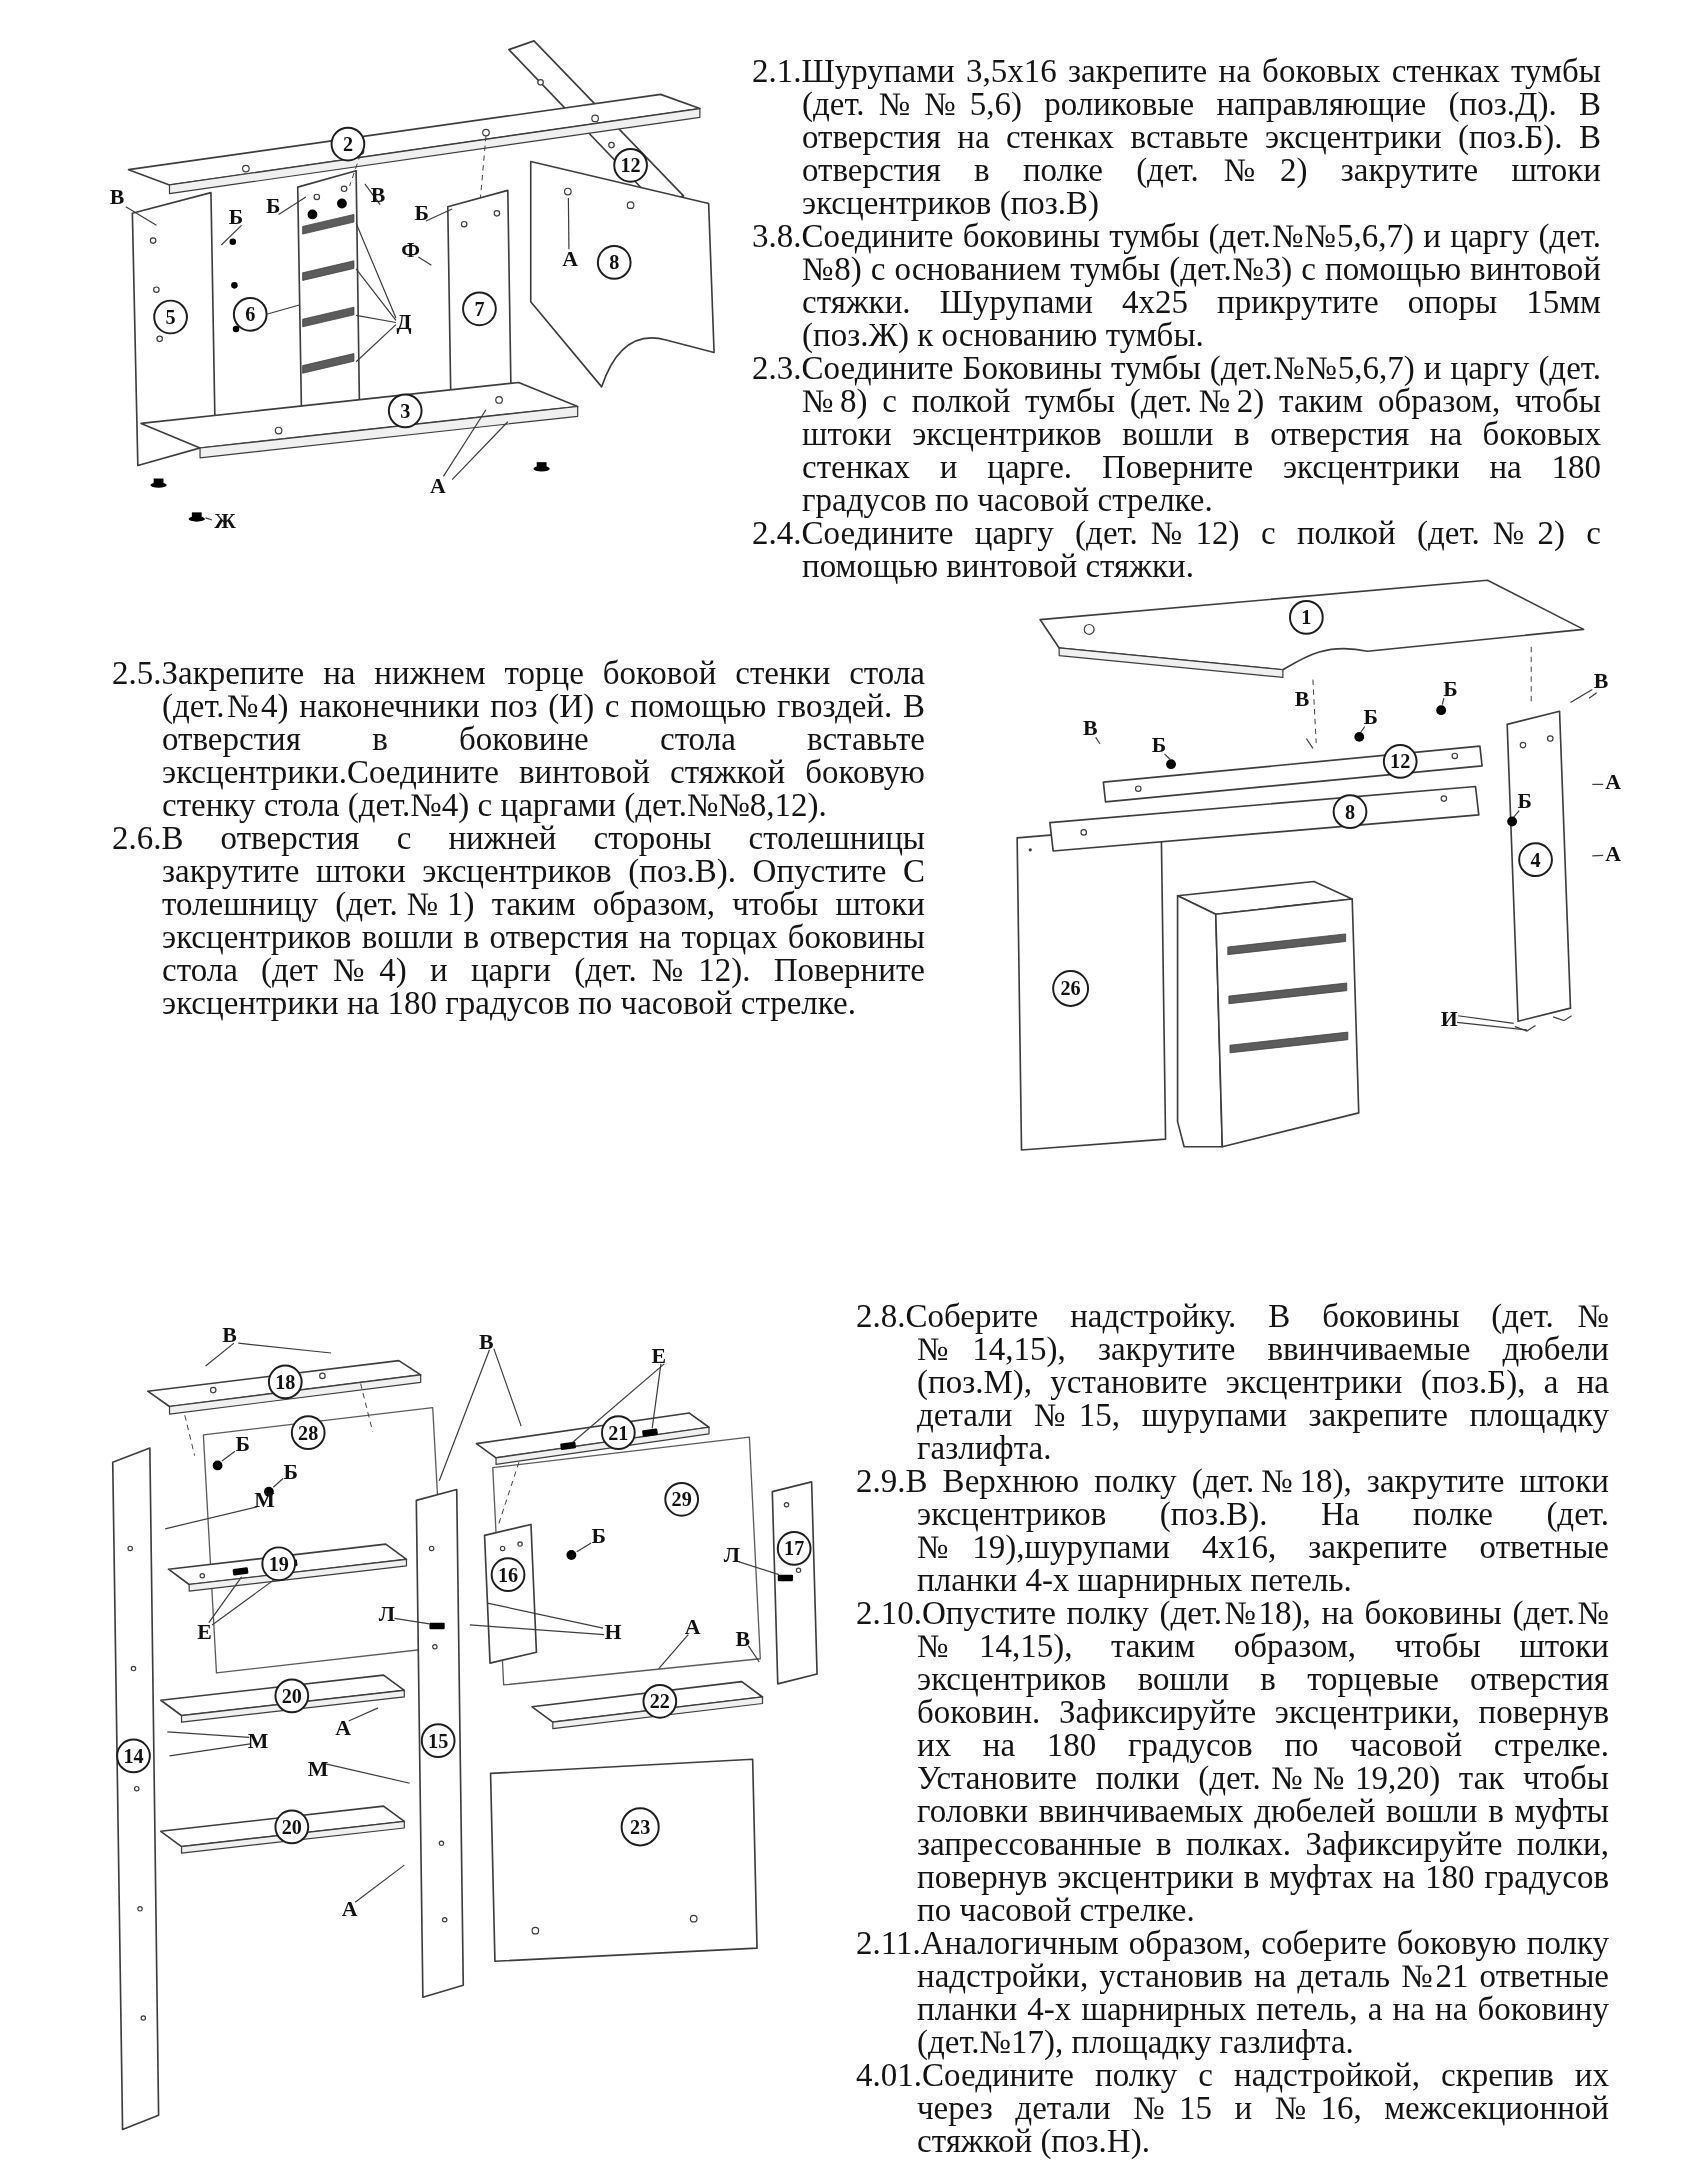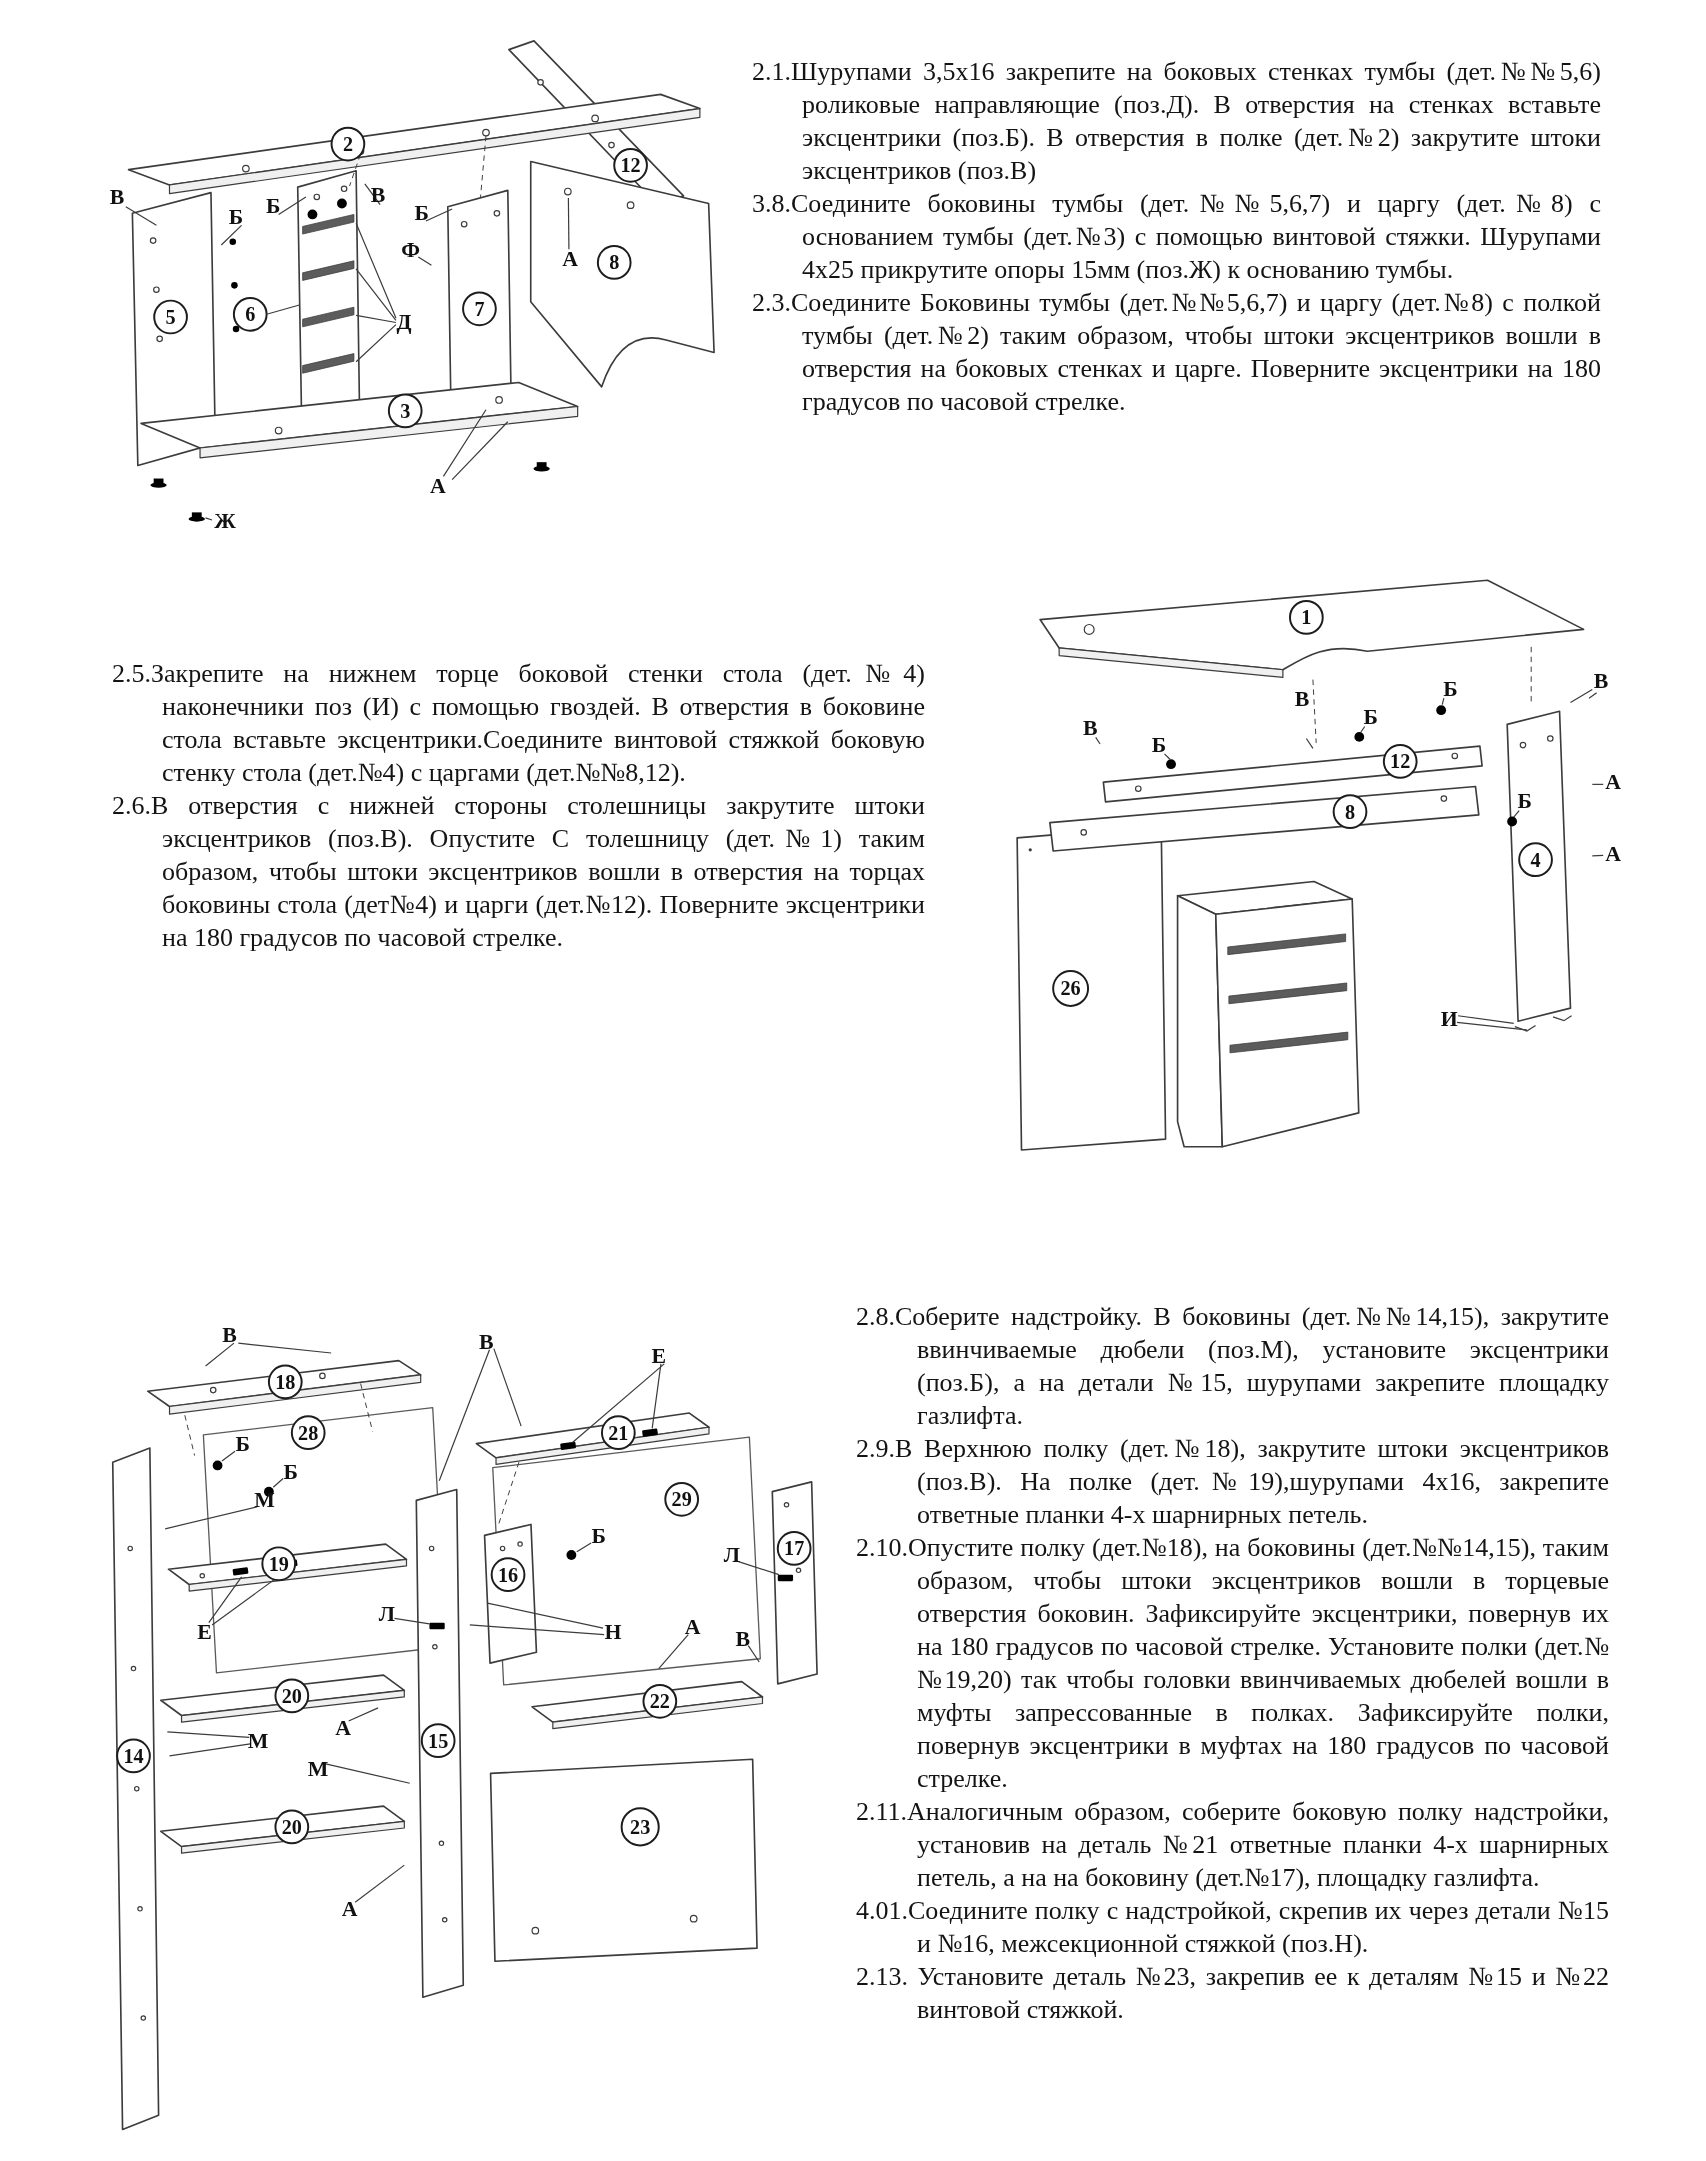--- a/index.html
+++ b/index.html
@@ -1,18 +1,18 @@
 <!DOCTYPE html>
 <html style="font-size:8.7px"><head>
 <meta charset="utf-8">
 <style>
   html,body{margin:0;padding:0;background:#ffffff;}
   .sheet{position:relative;width:1706px;height:2161px;background:#ffffff;
          font-family:"Liberation Serif",serif;color:#141414;overflow:hidden;}
-  .text-block{position:absolute;font-size:26px;line-height:33px;text-align:justify;}
+  .text-block{position:absolute;font-size:33px;line-height:33px;text-align:justify;}
   .instr{margin:0;padding-left:50px;text-indent:-50px;}
   .text-bottom .instr{padding-left:61px;text-indent:-61px;}
   .inum{white-space:pre;}
   .diagram{position:absolute;}
   .d-svg{overflow:visible;display:block;}
   .d-svg .panel{fill:#ffffff;stroke:#3c3c3c;stroke-width:3;stroke-linejoin:round;}
   .d-svg .back{fill:#ffffff;stroke:#5a5a5a;stroke-width:2.4;stroke-linejoin:round;}
   .d-svg .edge{fill:#f0f0f0;stroke:#3c3c3c;stroke-width:2.2;stroke-linejoin:round;}
   .d-svg .lead{stroke:#3c3c3c;stroke-width:2.2;fill:none;}
   .d-svg .dash{stroke:#3c3c3c;stroke-width:1.8;stroke-dasharray:10 8;fill:none;}
@@ -171,20 +171,21 @@
       <text class="lbl" x="854" y="426">А</text>
       <text class="lbl" x="612" y="842">А</text>
       <text class="lbl" x="222" y="906">Ж</text>
     </svg>
   </div>
 
   <div class="text-block" style="left:752px;top:55px;width:849px;">
     <p class="instr"><span class="inum">2.1.</span><span>Шурупами 3,5х16 закрепите на боковых стенках тумбы (дет.№№5,6) роликовые направляющие (поз.Д). В отверстия на стенках вставьте эксцентрики (поз.Б). В отверстия в полке (дет.№2) закрутите штоки эксцентриков (поз.В)</span></p>
     <p class="instr"><span class="inum">3.8.</span><span>Соедините боковины тумбы (дет.№№5,6,7) и царгу (дет.№8) с основанием тумбы (дет.№3) с помощью винтовой стяжки. Шурупами 4х25 прикрутите опоры 15мм (поз.Ж) к основанию тумбы.</span></p>
     <p class="instr"><span class="inum">2.3.</span><span>Соедините Боковины тумбы (дет.№№5,6,7) и царгу (дет.№8) с полкой тумбы (дет.№2) таким образом, чтобы штоки эксцентриков вошли в отверстия на боковых стенках и царге. Поверните эксцентрики на 180 градусов по часовой стрелке.</span></p>
+    <p class="instr"><span class="inum">2.4.</span><span>Соедините царгу (дет.№12) с полкой (дет.№2) с помощью винтовой стяжки.</span></p>
   </div>
 
   <div class="text-block" style="left:112px;top:657px;width:813px;">
     <p class="instr"><span class="inum">2.5.</span><span>Закрепите на нижнем торце боковой стенки стола (дет.№4) наконечники поз (И) с помощью гвоздей. В отверстия в боковине стола вставьте эксцентрики.Соедините винтовой стяжкой боковую стенку стола (дет.№4) с царгами (дет.№№8,12).</span></p>
     <p class="instr"><span class="inum">2.6.</span><span>В отверстия с нижней стороны столешницы закрутите штоки эксцентриков (поз.В). Опустите С толешницу (дет.№1) таким образом, чтобы штоки эксцентриков вошли в отверстия на торцах боковины стола (дет№4) и царги (дет.№12). Поверните эксцентрики на 180 градусов по часовой стрелке.</span></p>
   </div>
 
   <div class="diagram" style="left:1007px;top:565px;width:620px;height:603px;">
     <svg class="d-svg" width="620" height="603" viewBox="0 0 1135 1105">
 

